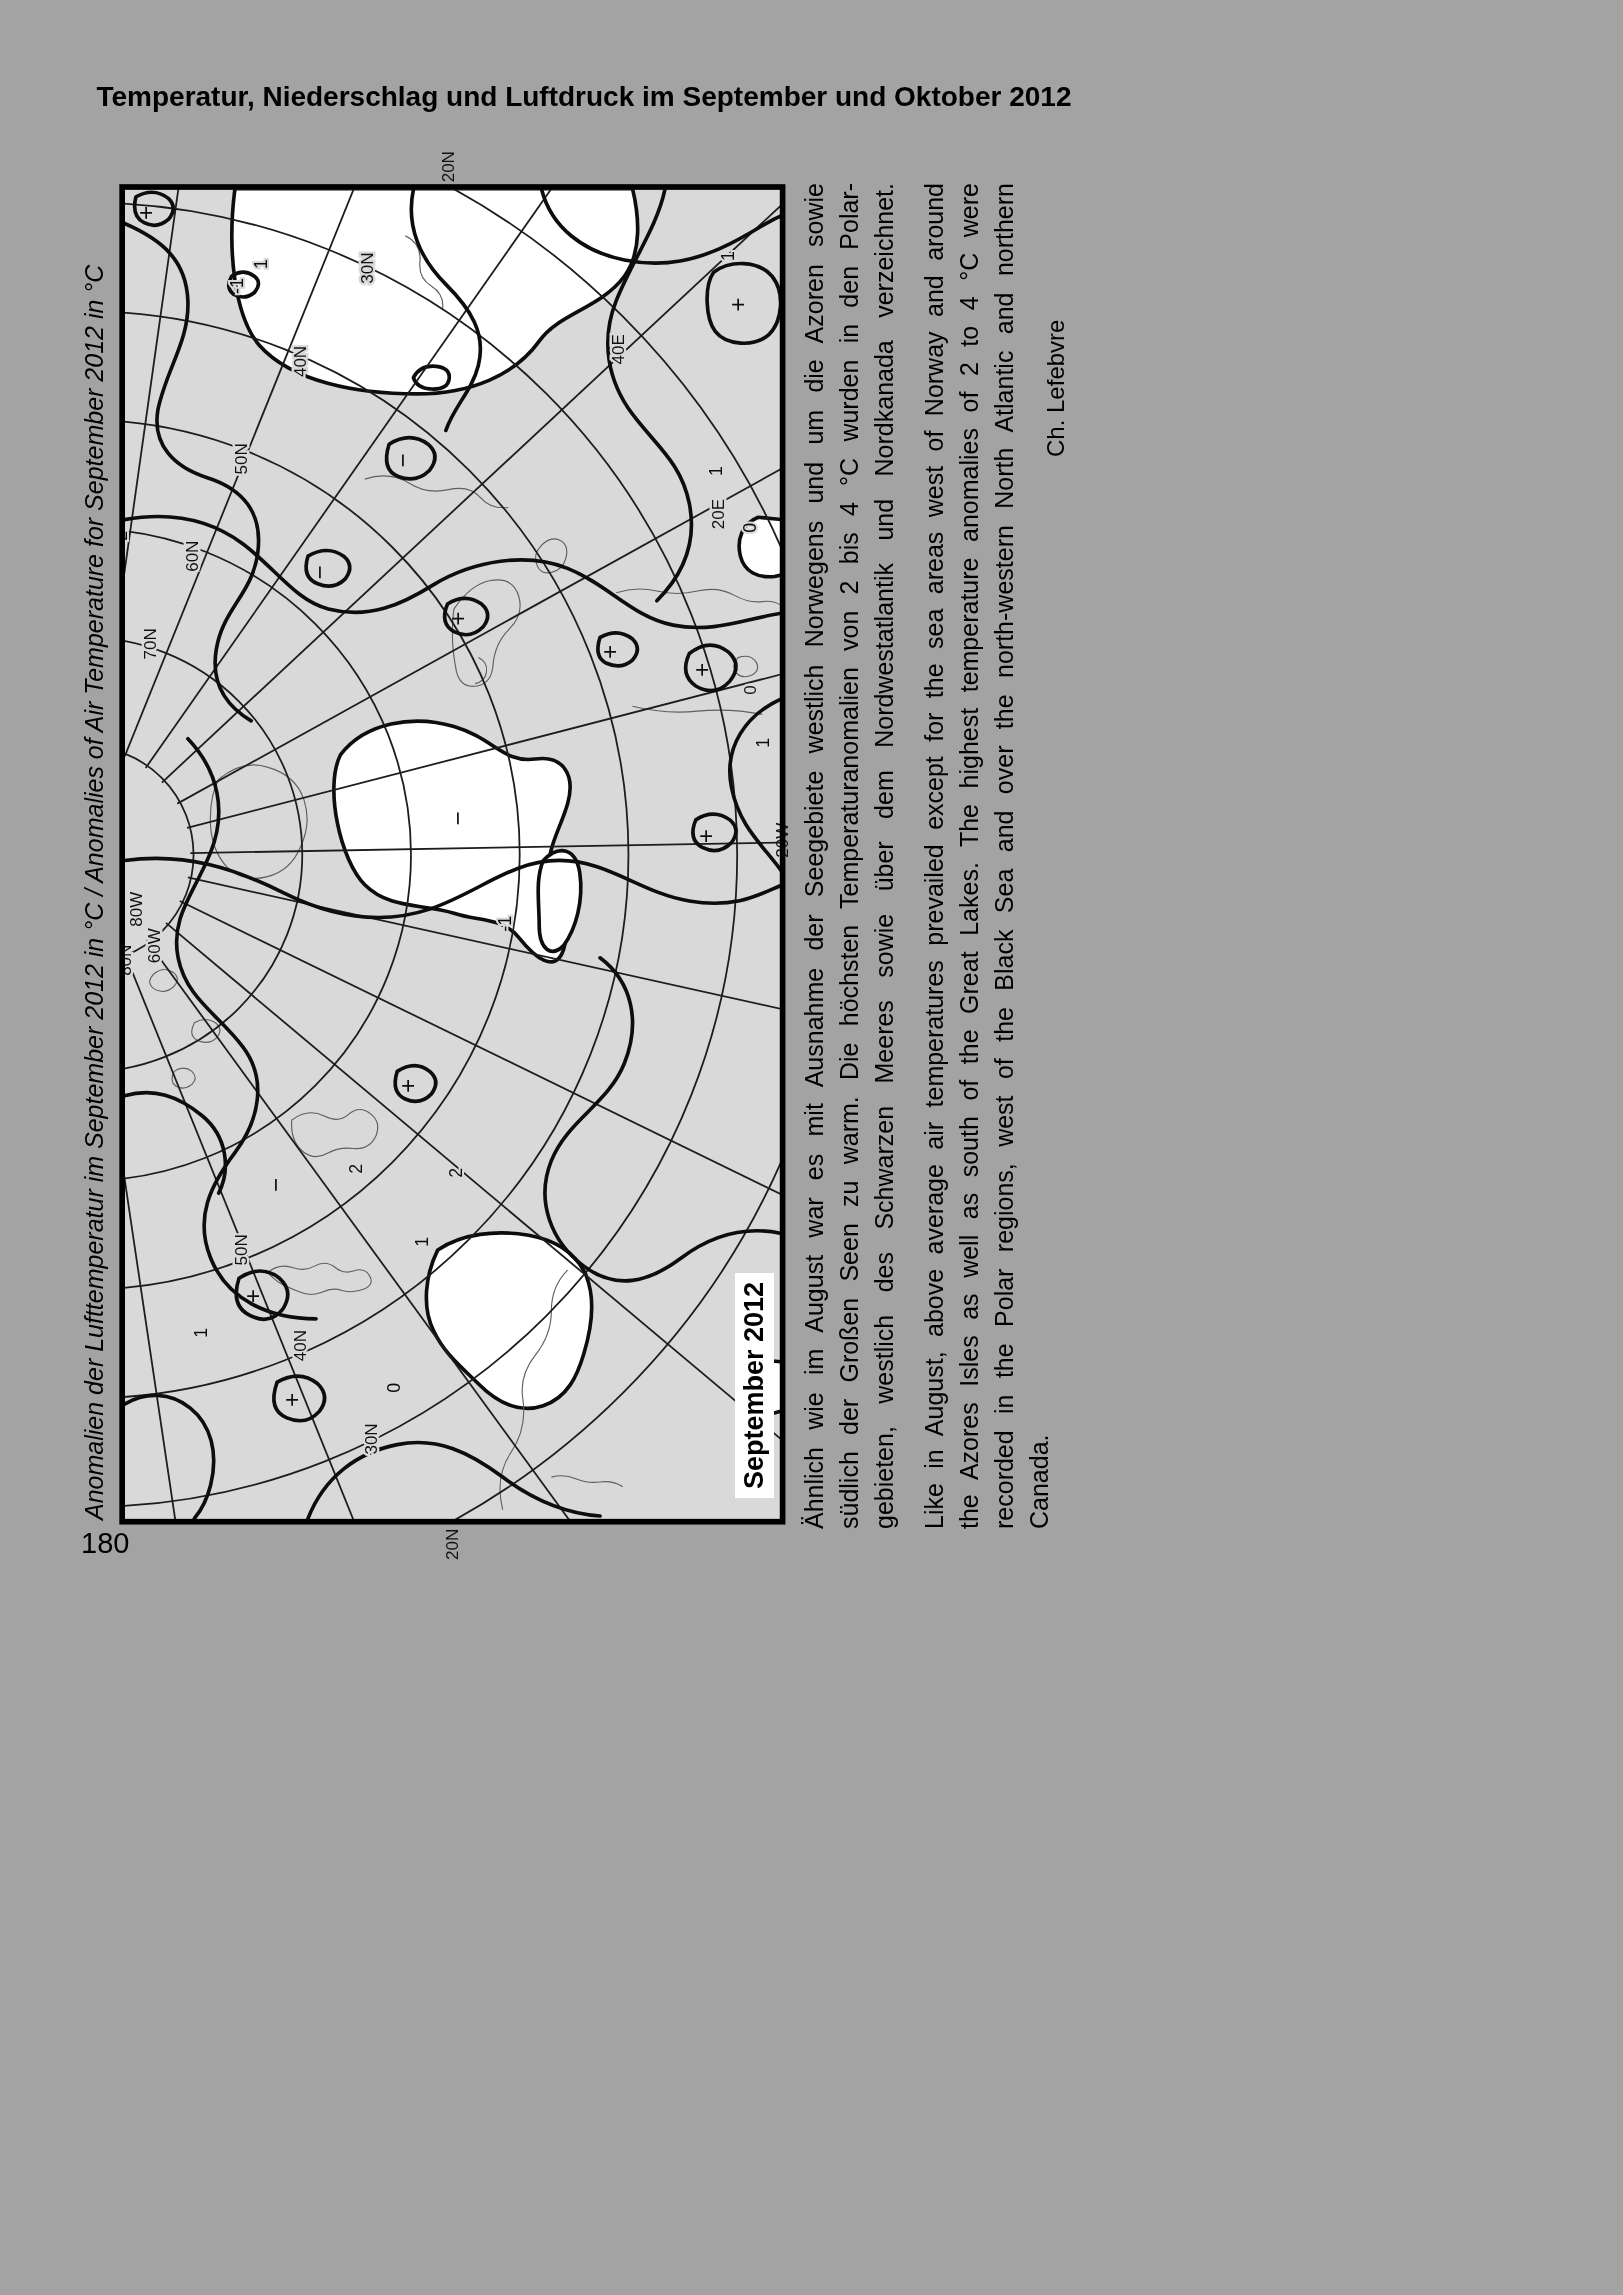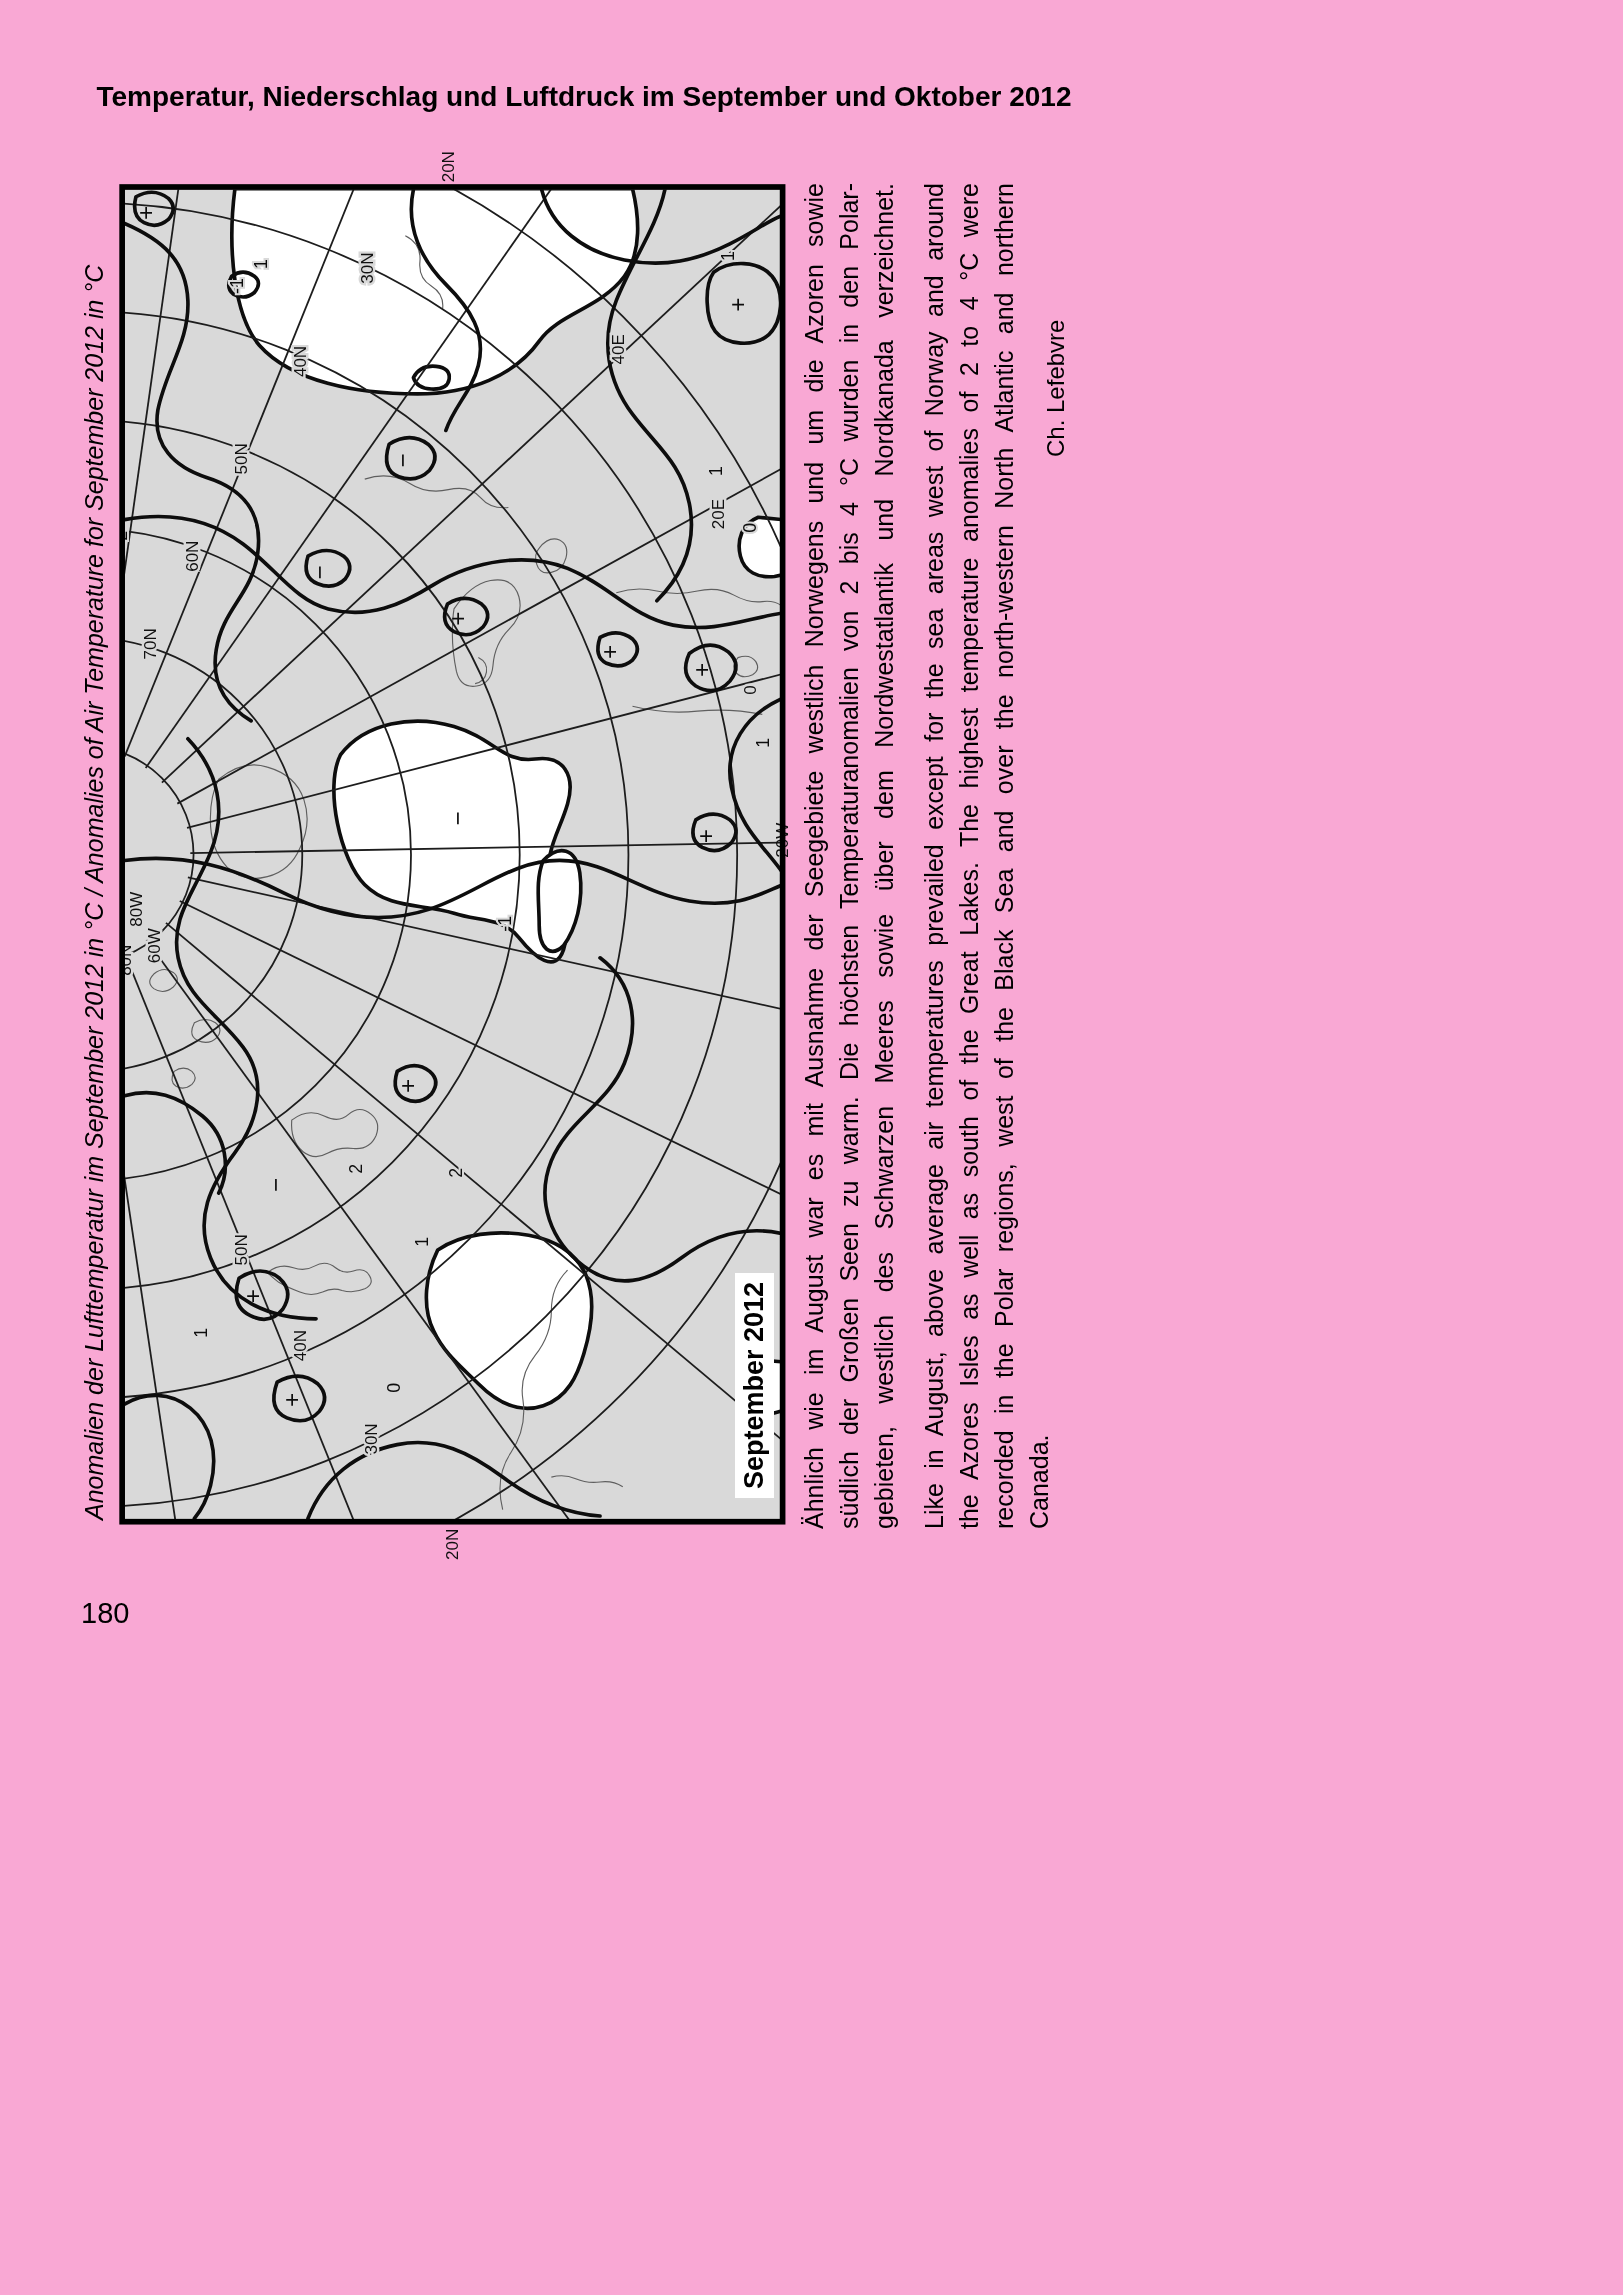--- a/index.html
+++ b/index.html
@@ -1,31 +1,31 @@
 <!DOCTYPE html>
 <html style="font-size:13px"><head>
 <meta charset="utf-8">
 <style>
   html,body{margin:0;padding:0;background:#fff;}
-  .page{position:relative;width:1623px;height:2295px;background:#f9a8d4;overflow:hidden;
+  .page{position:relative;width:1623px;height:2295px;background:#a3a3a3;overflow:hidden;
         font-family:"Liberation Sans",sans-serif;color:#000;}
   .header{position:absolute;left:32px;top:78px;width:1104px;text-align:center;
           font-weight:bold;font-size:28px;line-height:37px;}
   .rot{position:absolute;transform:rotate(-90deg);transform-origin:0 0;}
   .side-title{left:77px;top:1520px;width:1331px;height:34px;line-height:34px;
               font-style:italic;font-size:25px;white-space:nowrap;}
   .para{left:0;top:1529px;width:1346px;font-size:25px;line-height:35px;}
   .para .jline{text-align:justify;text-align-last:justify;height:35px;overflow:hidden;white-space:nowrap;}
   .para .lline{text-align:left;height:35px;overflow:hidden;white-space:nowrap;}
   .para-de{left:797px;}
   .para-en{left:917px;}
   .attribution{left:1041px;top:457px;width:268px;height:29px;line-height:29px;font-size:24px;}
   .month-box{left:735px;top:1498px;width:225px;height:39px;line-height:39px;background:#ffffff;
              font-weight:bold;font-size:27px;text-align:center;z-index:5;}
-  .page-number{position:absolute;left:81px;top:1597px;font-size:29px;}
+  .page-number{position:absolute;left:81px;top:1527px;font-size:29px;}
   .map-svg{position:absolute;left:97px;top:138px;}
   
   text{font-family:"Liberation Sans",sans-serif;}
   .graticule-label{font-size:21px;fill:#111;text-anchor:middle;
                    paint-order:stroke;stroke:#d9d9d9;stroke-width:6px;}
   .edge-label{font-size:21px;fill:#111;text-anchor:middle;}
   .contour-label{font-size:22px;fill:#0d0d0d;text-anchor:middle;
                  paint-order:stroke;stroke:#d9d9d9;stroke-width:5px;}
   .sign-marker{font-size:30px;fill:#0d0d0d;text-anchor:middle;}
   .coast{fill:none;stroke:#5f5f5f;stroke-width:1.4px;}

